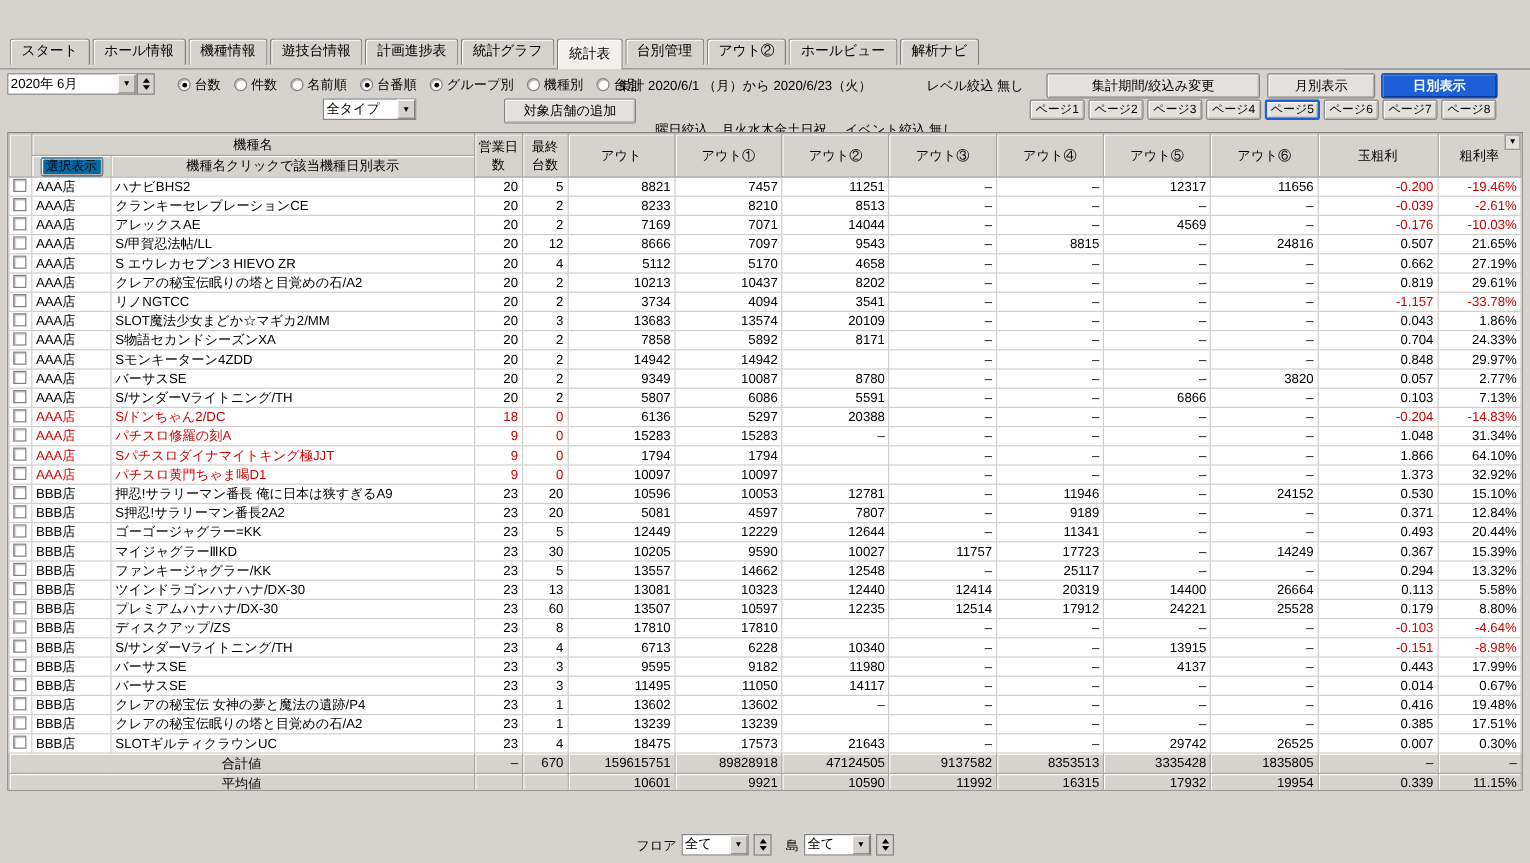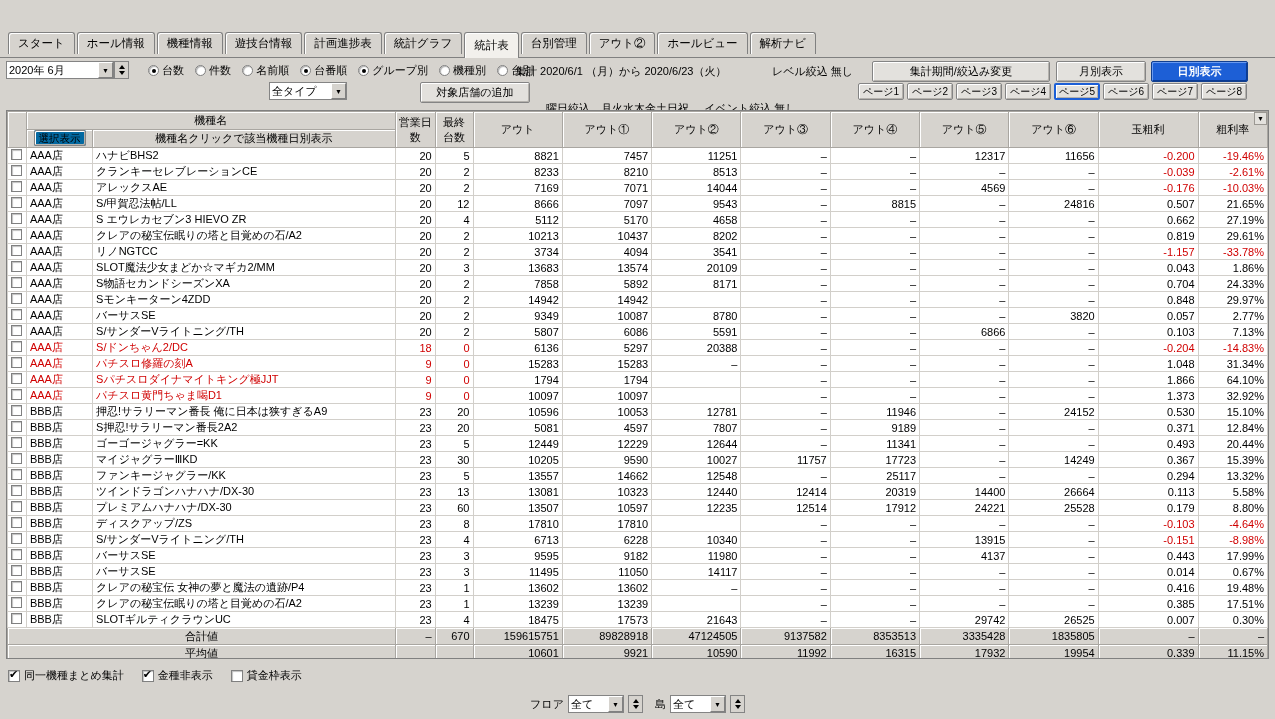--- a/index.html
+++ b/index.html
@@ -799,25 +799,20 @@
             <td class="num">16315</td>
             <td class="num">17932</td>
             <td class="num">19954</td>
             <td class="num">0.339</td>
             <td class="num">11.15%</td>
           </tr>
         </tbody>
     </table>
   </div>
 
-  <div class="footer1">
-    <span><span class="chk on"></span><span>同一機種まとめ集計</span></span>
-    <span><span class="chk on"></span><span>金種非表示</span></span>
-    <span><span class="chk"></span><span>貸金枠表示</span></span>
-  </div>
 
   <div class="footer2">
     <span class="lbl">フロア</span>
     <span class="combo" style="width:56px;">
       <span>全て</span>
       <span class="arrow">▼</span>
     </span>
       <span class="spin"></span>
     <span class="lbl" style="margin-left:8px;">島</span>
     <span class="combo" style="width:56px;">

